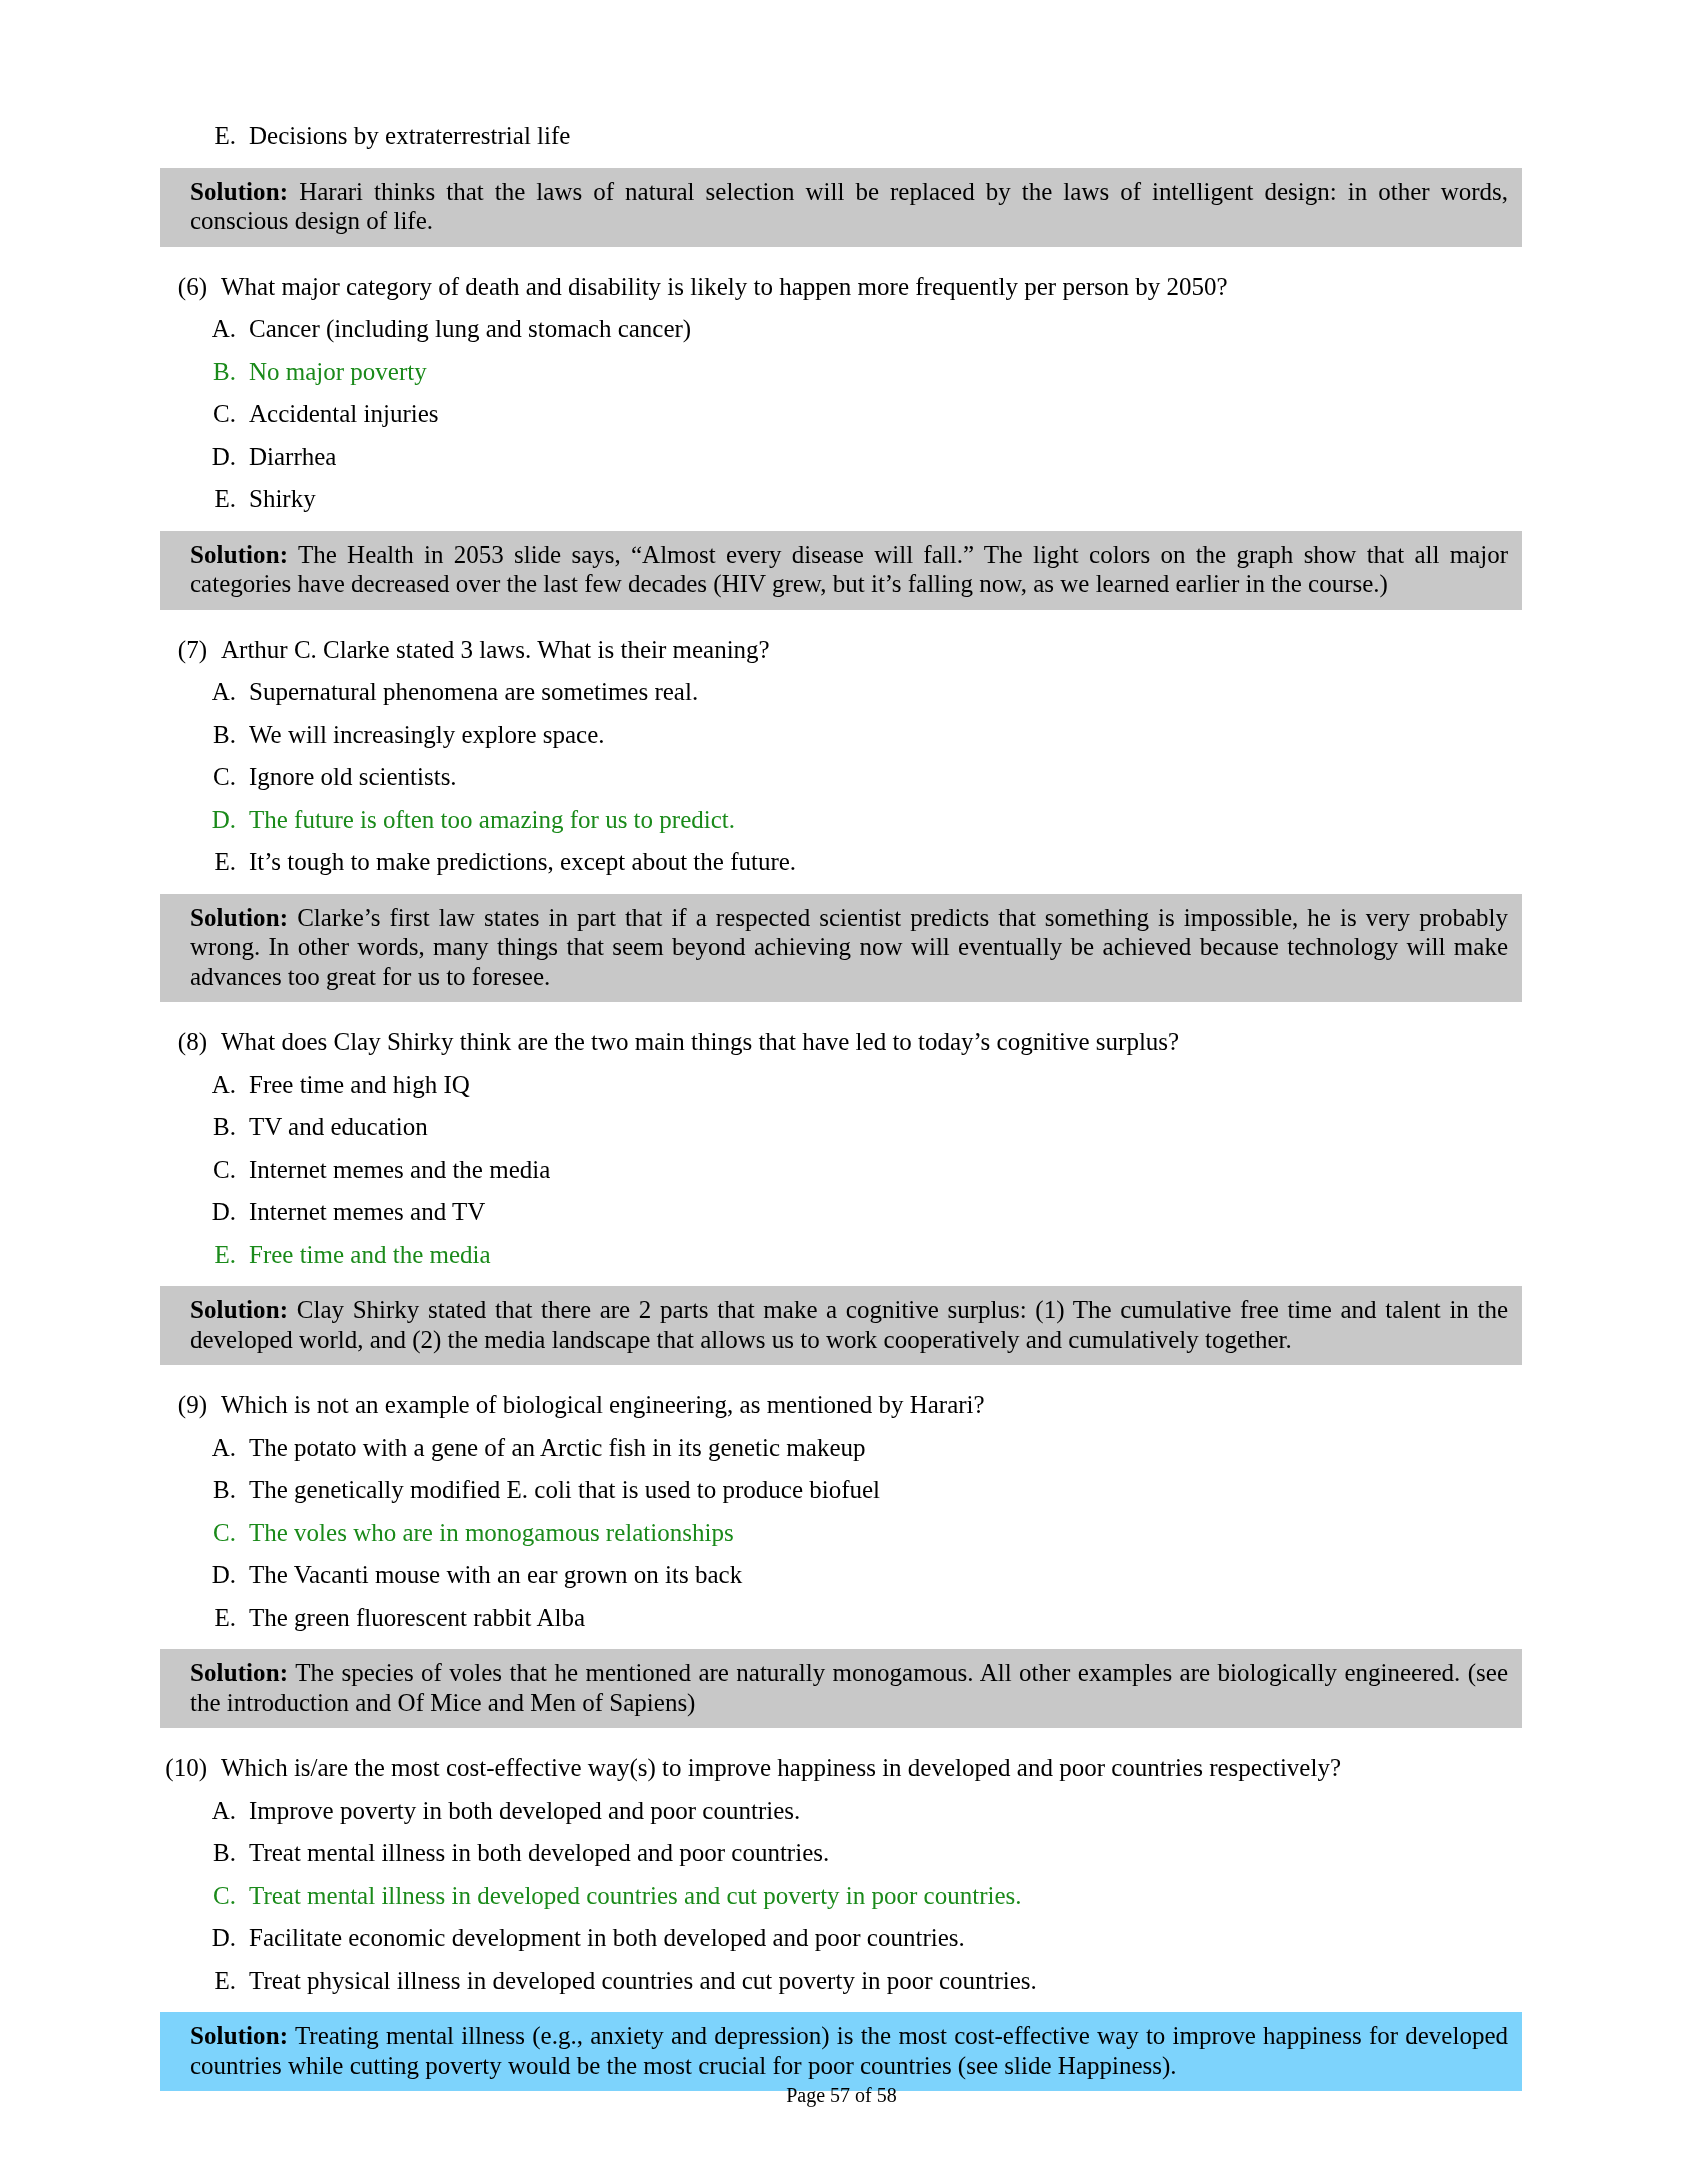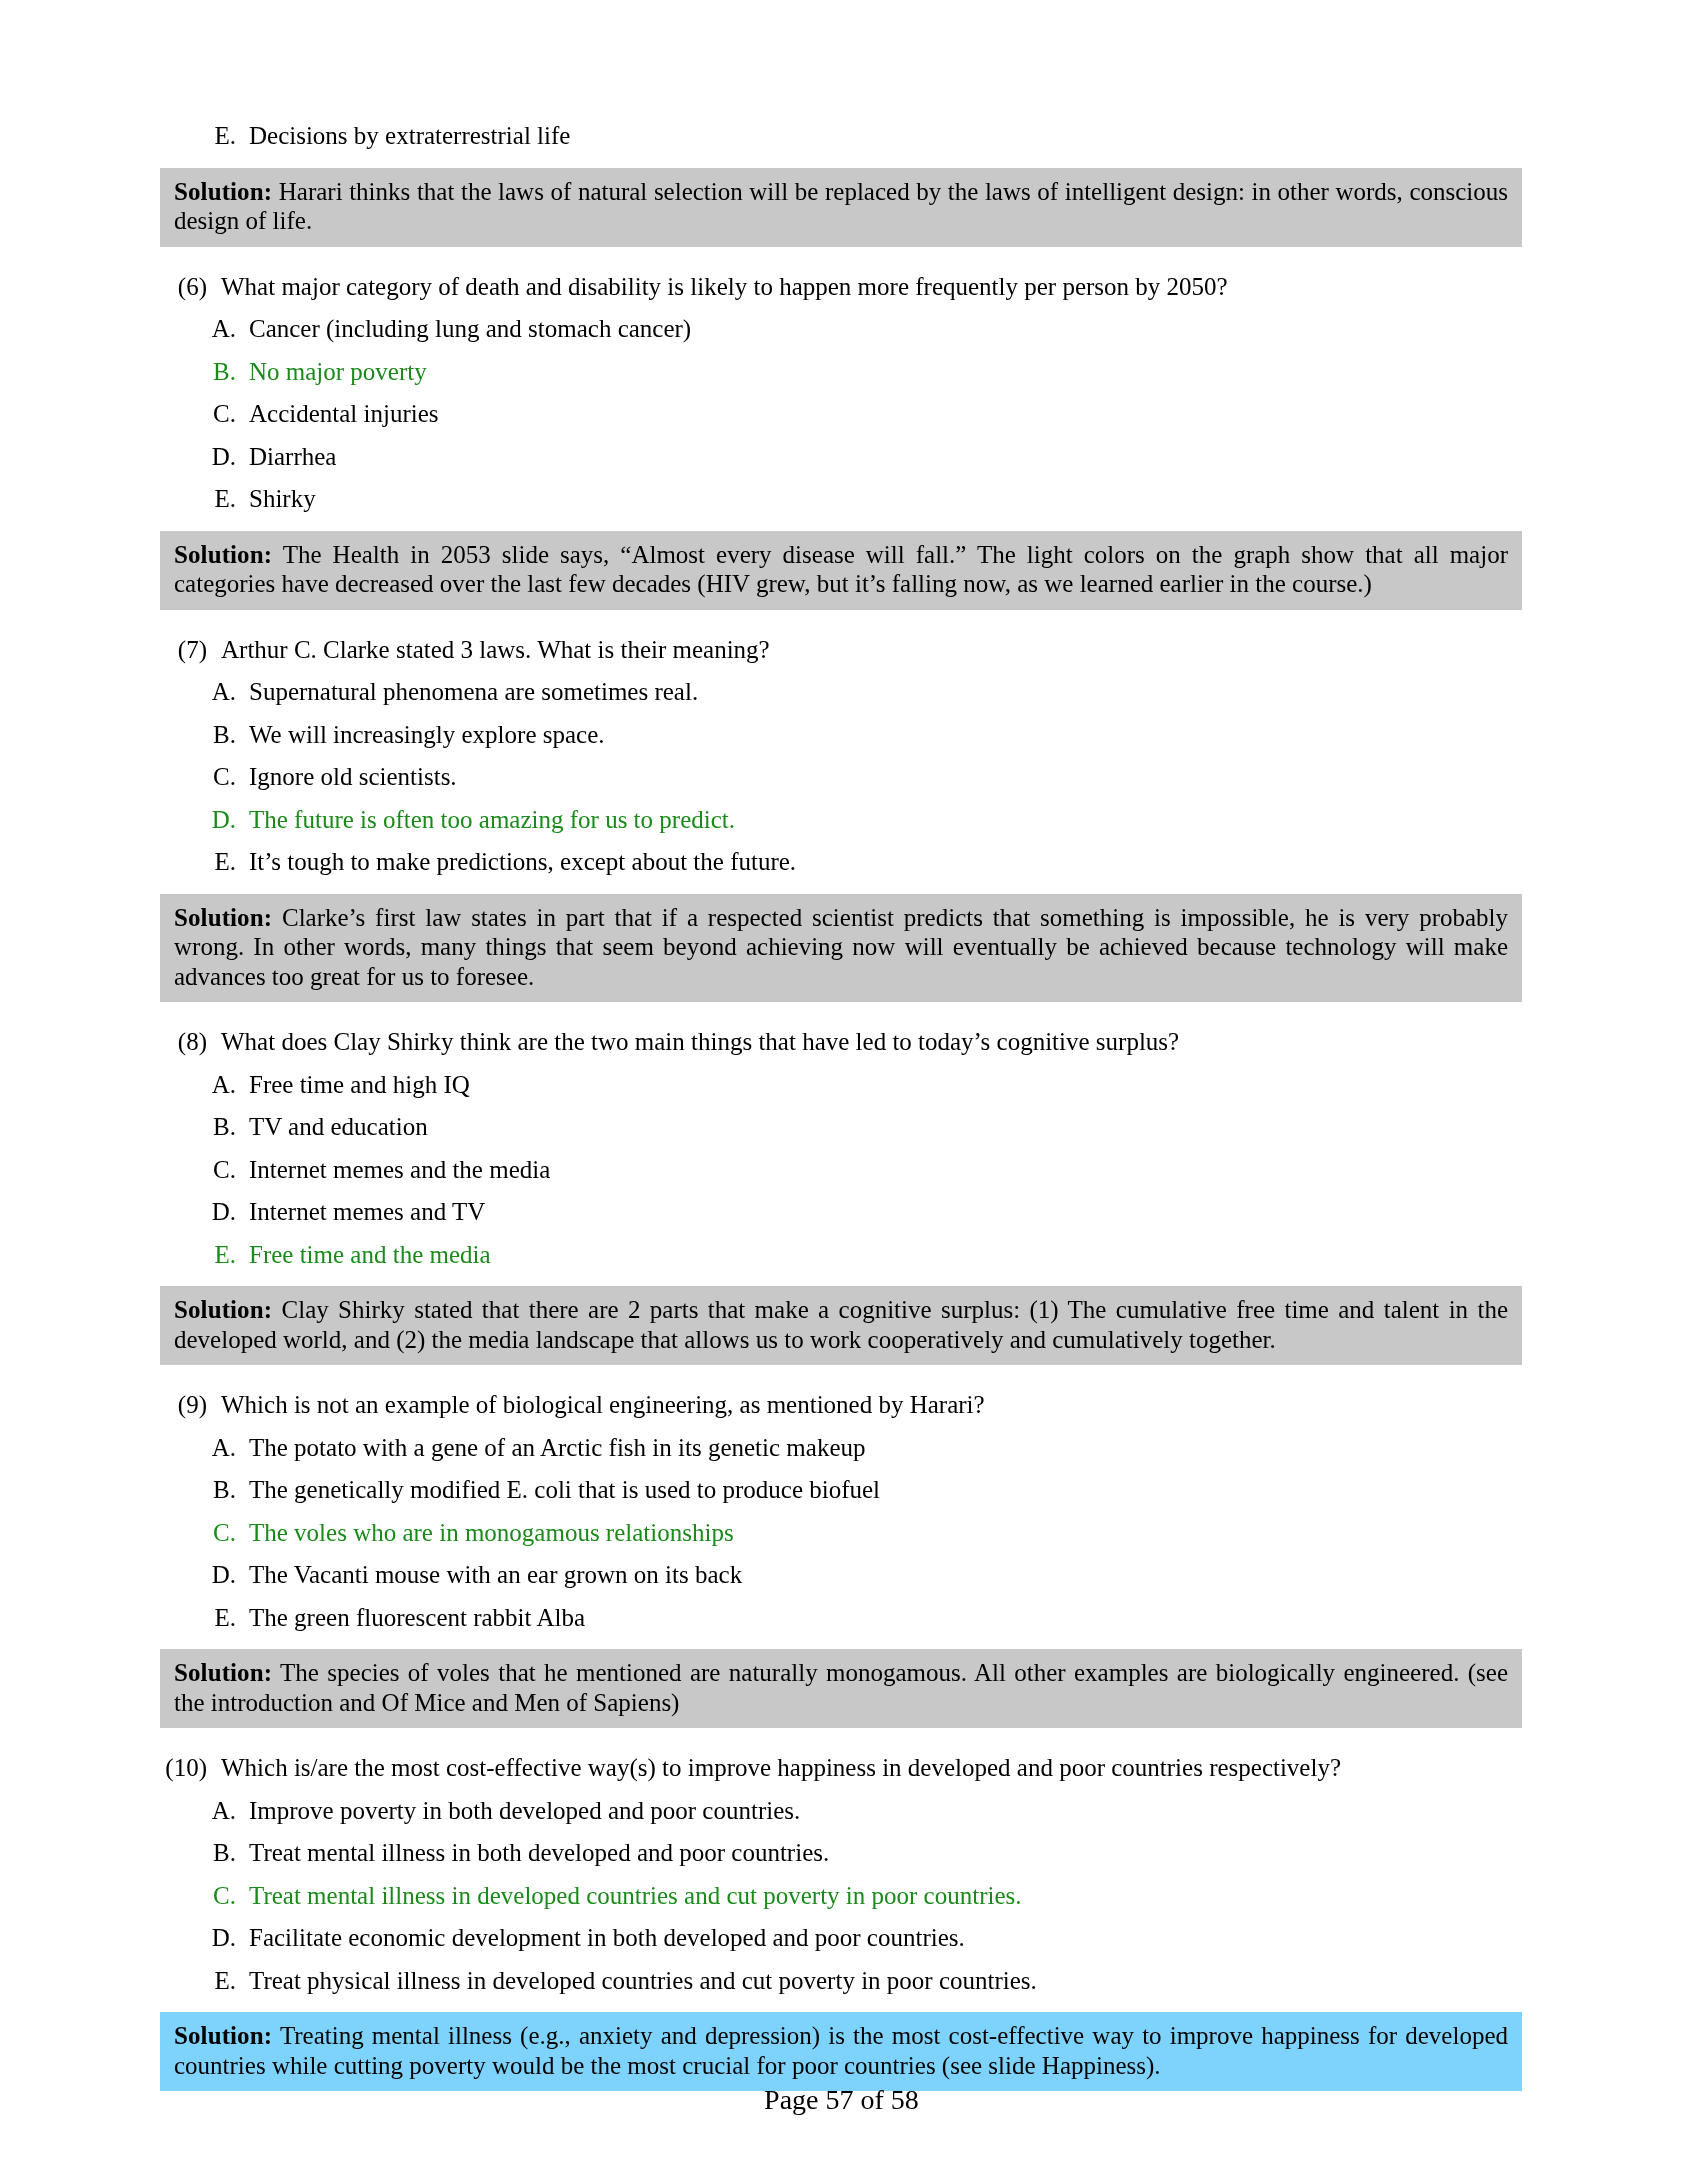--- a/index.html
+++ b/index.html
@@ -71,21 +71,21 @@
   }
   .choice .ctext { flex: 1; }
   .choice.correct { color: #1a8a1a; }
 
   
   .solution {
     background: #c8c8c8;
     margin-top: 18px;
     margin-left: 10px;
     margin-right: 14px;
-    padding: 9px 14px 11px 14px;
+    padding: 9px 14px 11px 30px;
     font-size: 25px;
     line-height: 1.18;
     text-align: justify;
     text-justify: inter-word;
     box-sizing: border-box;
   }
   .solution .slabel {
     font-weight: bold;
     letter-spacing: 0.1px;
   }
@@ -94,21 +94,21 @@
   
   .qblock + .qblock { margin-top: 4px; }
 
   
   .footer {
     position: absolute;
     left: 0;
     right: 0;
     top: 2084px;
     text-align: center;
-    font-size: 28px;
+    font-size: 20px;
     font-family: "Liberation Serif", "DejaVu Serif", serif;
   }
 </style>
 </head>
 <body>
 
 <div class="page">
   <div class="content">
 
     <div class="qblock">

